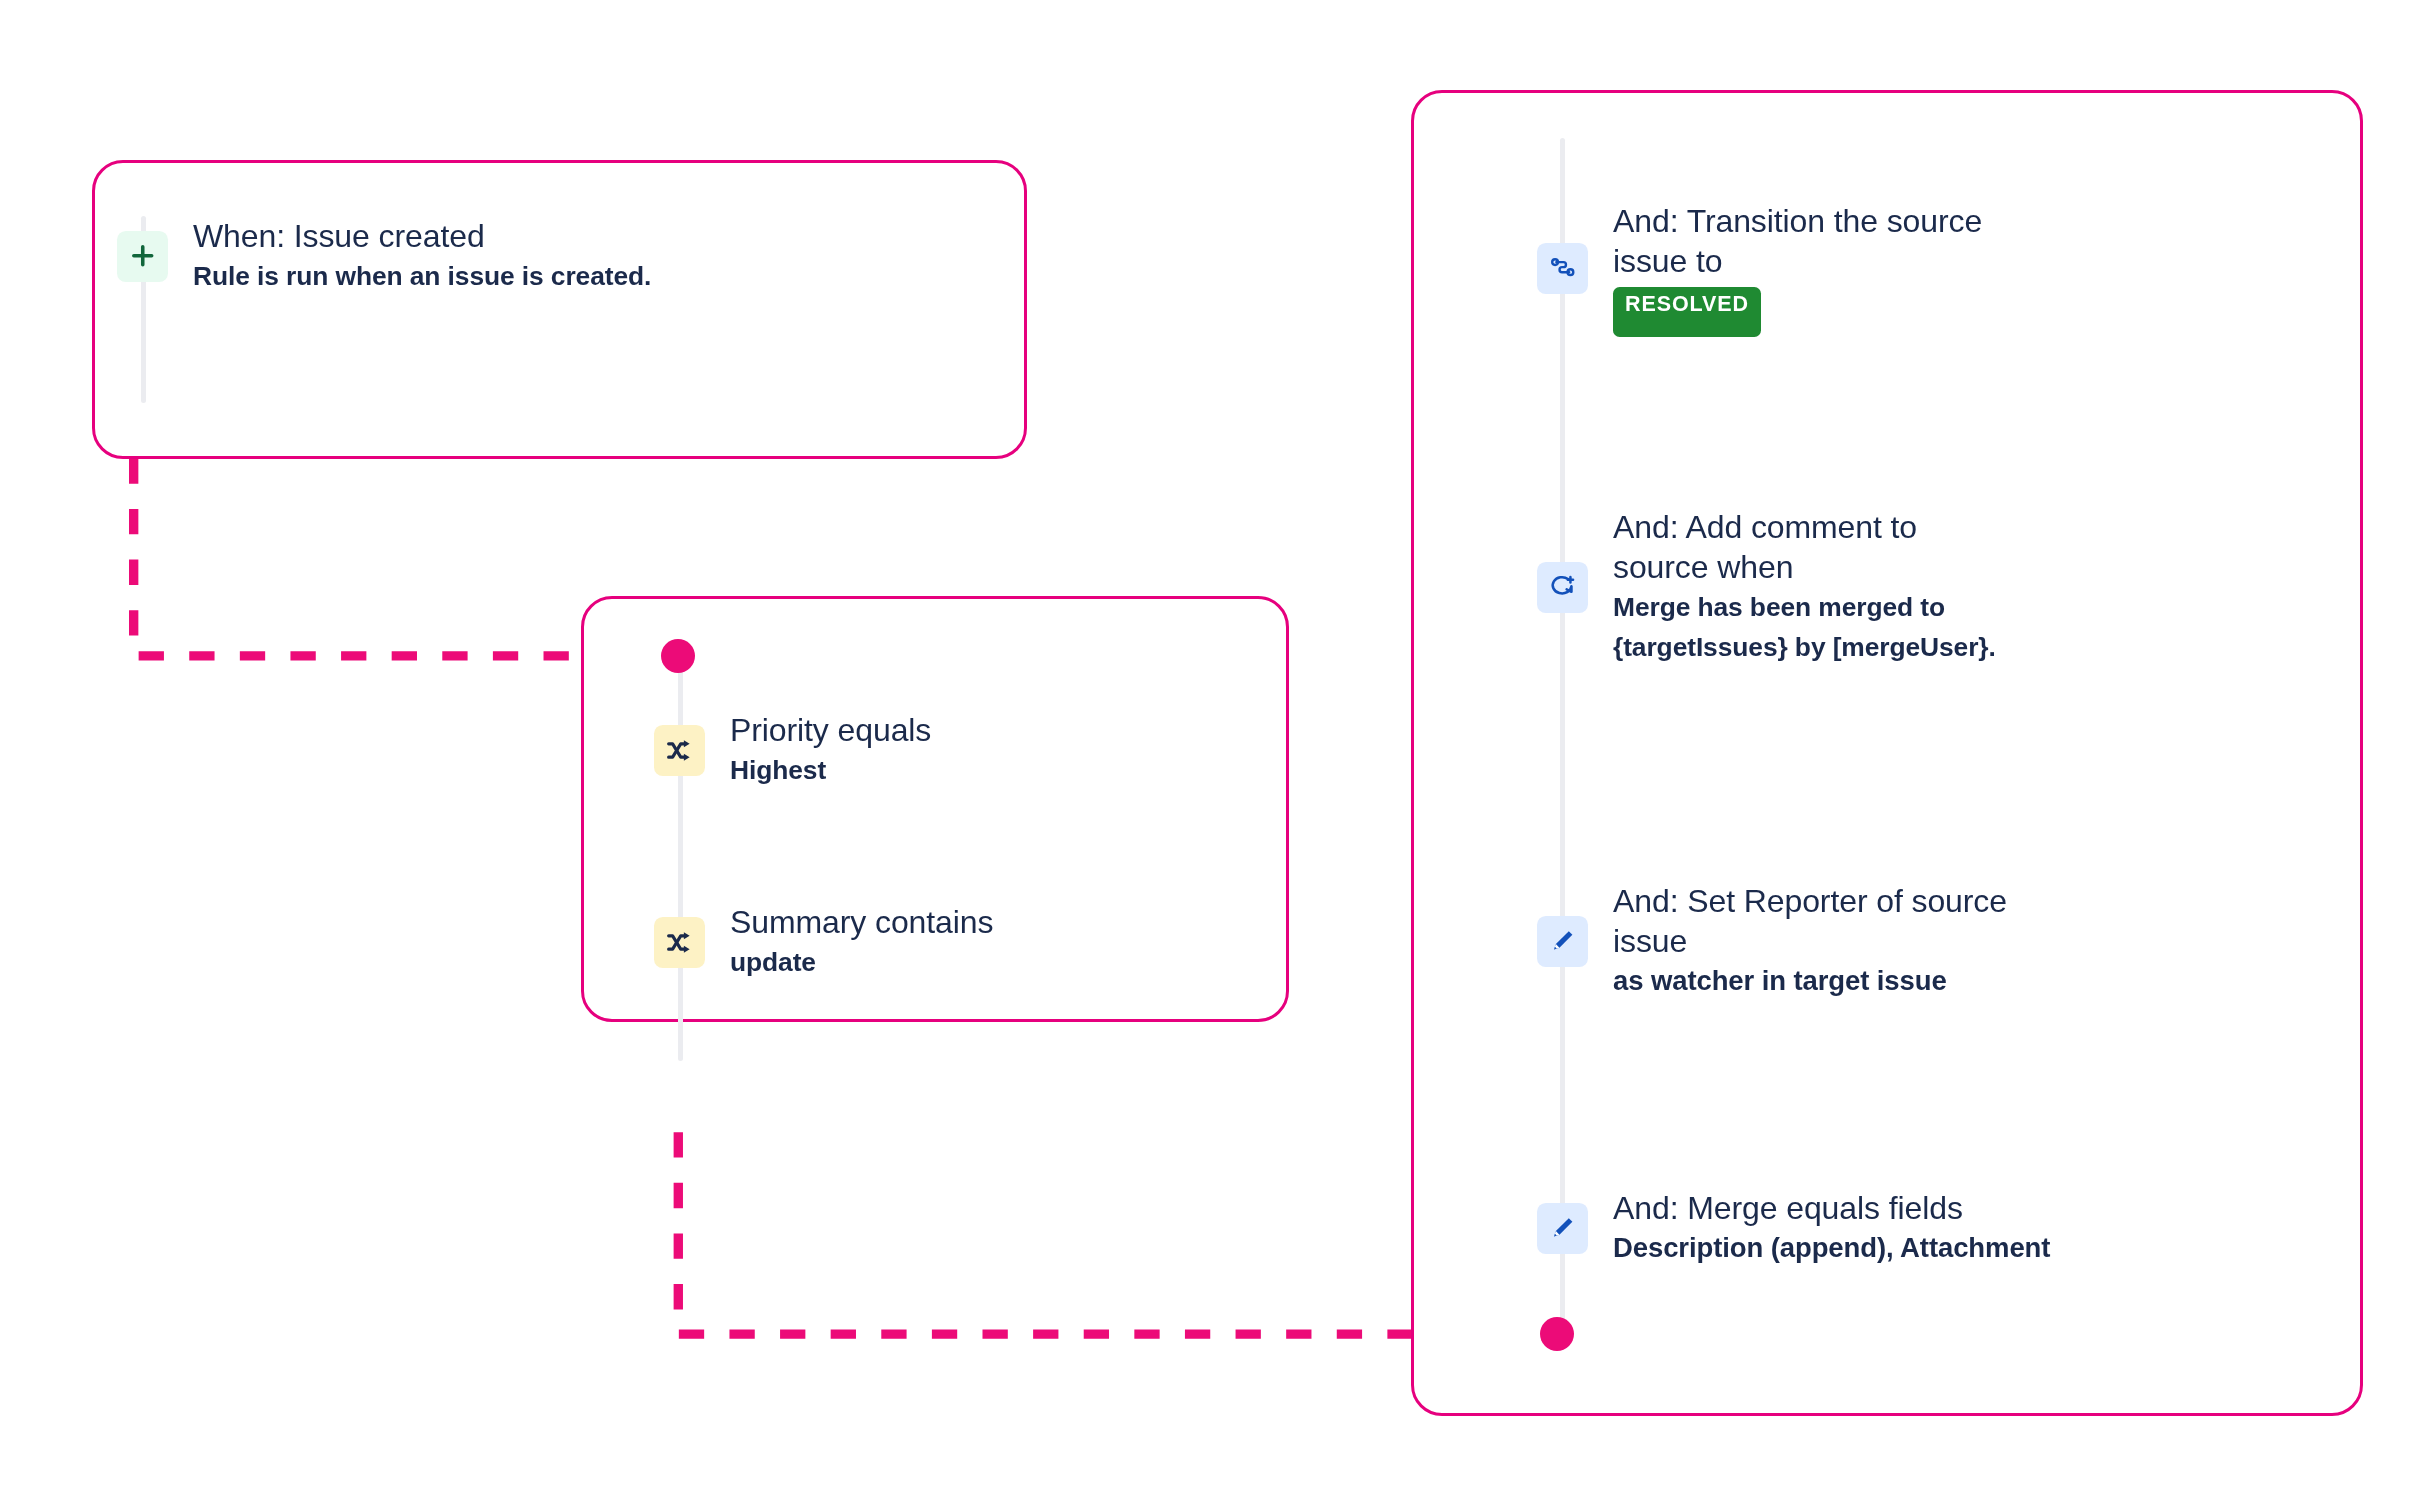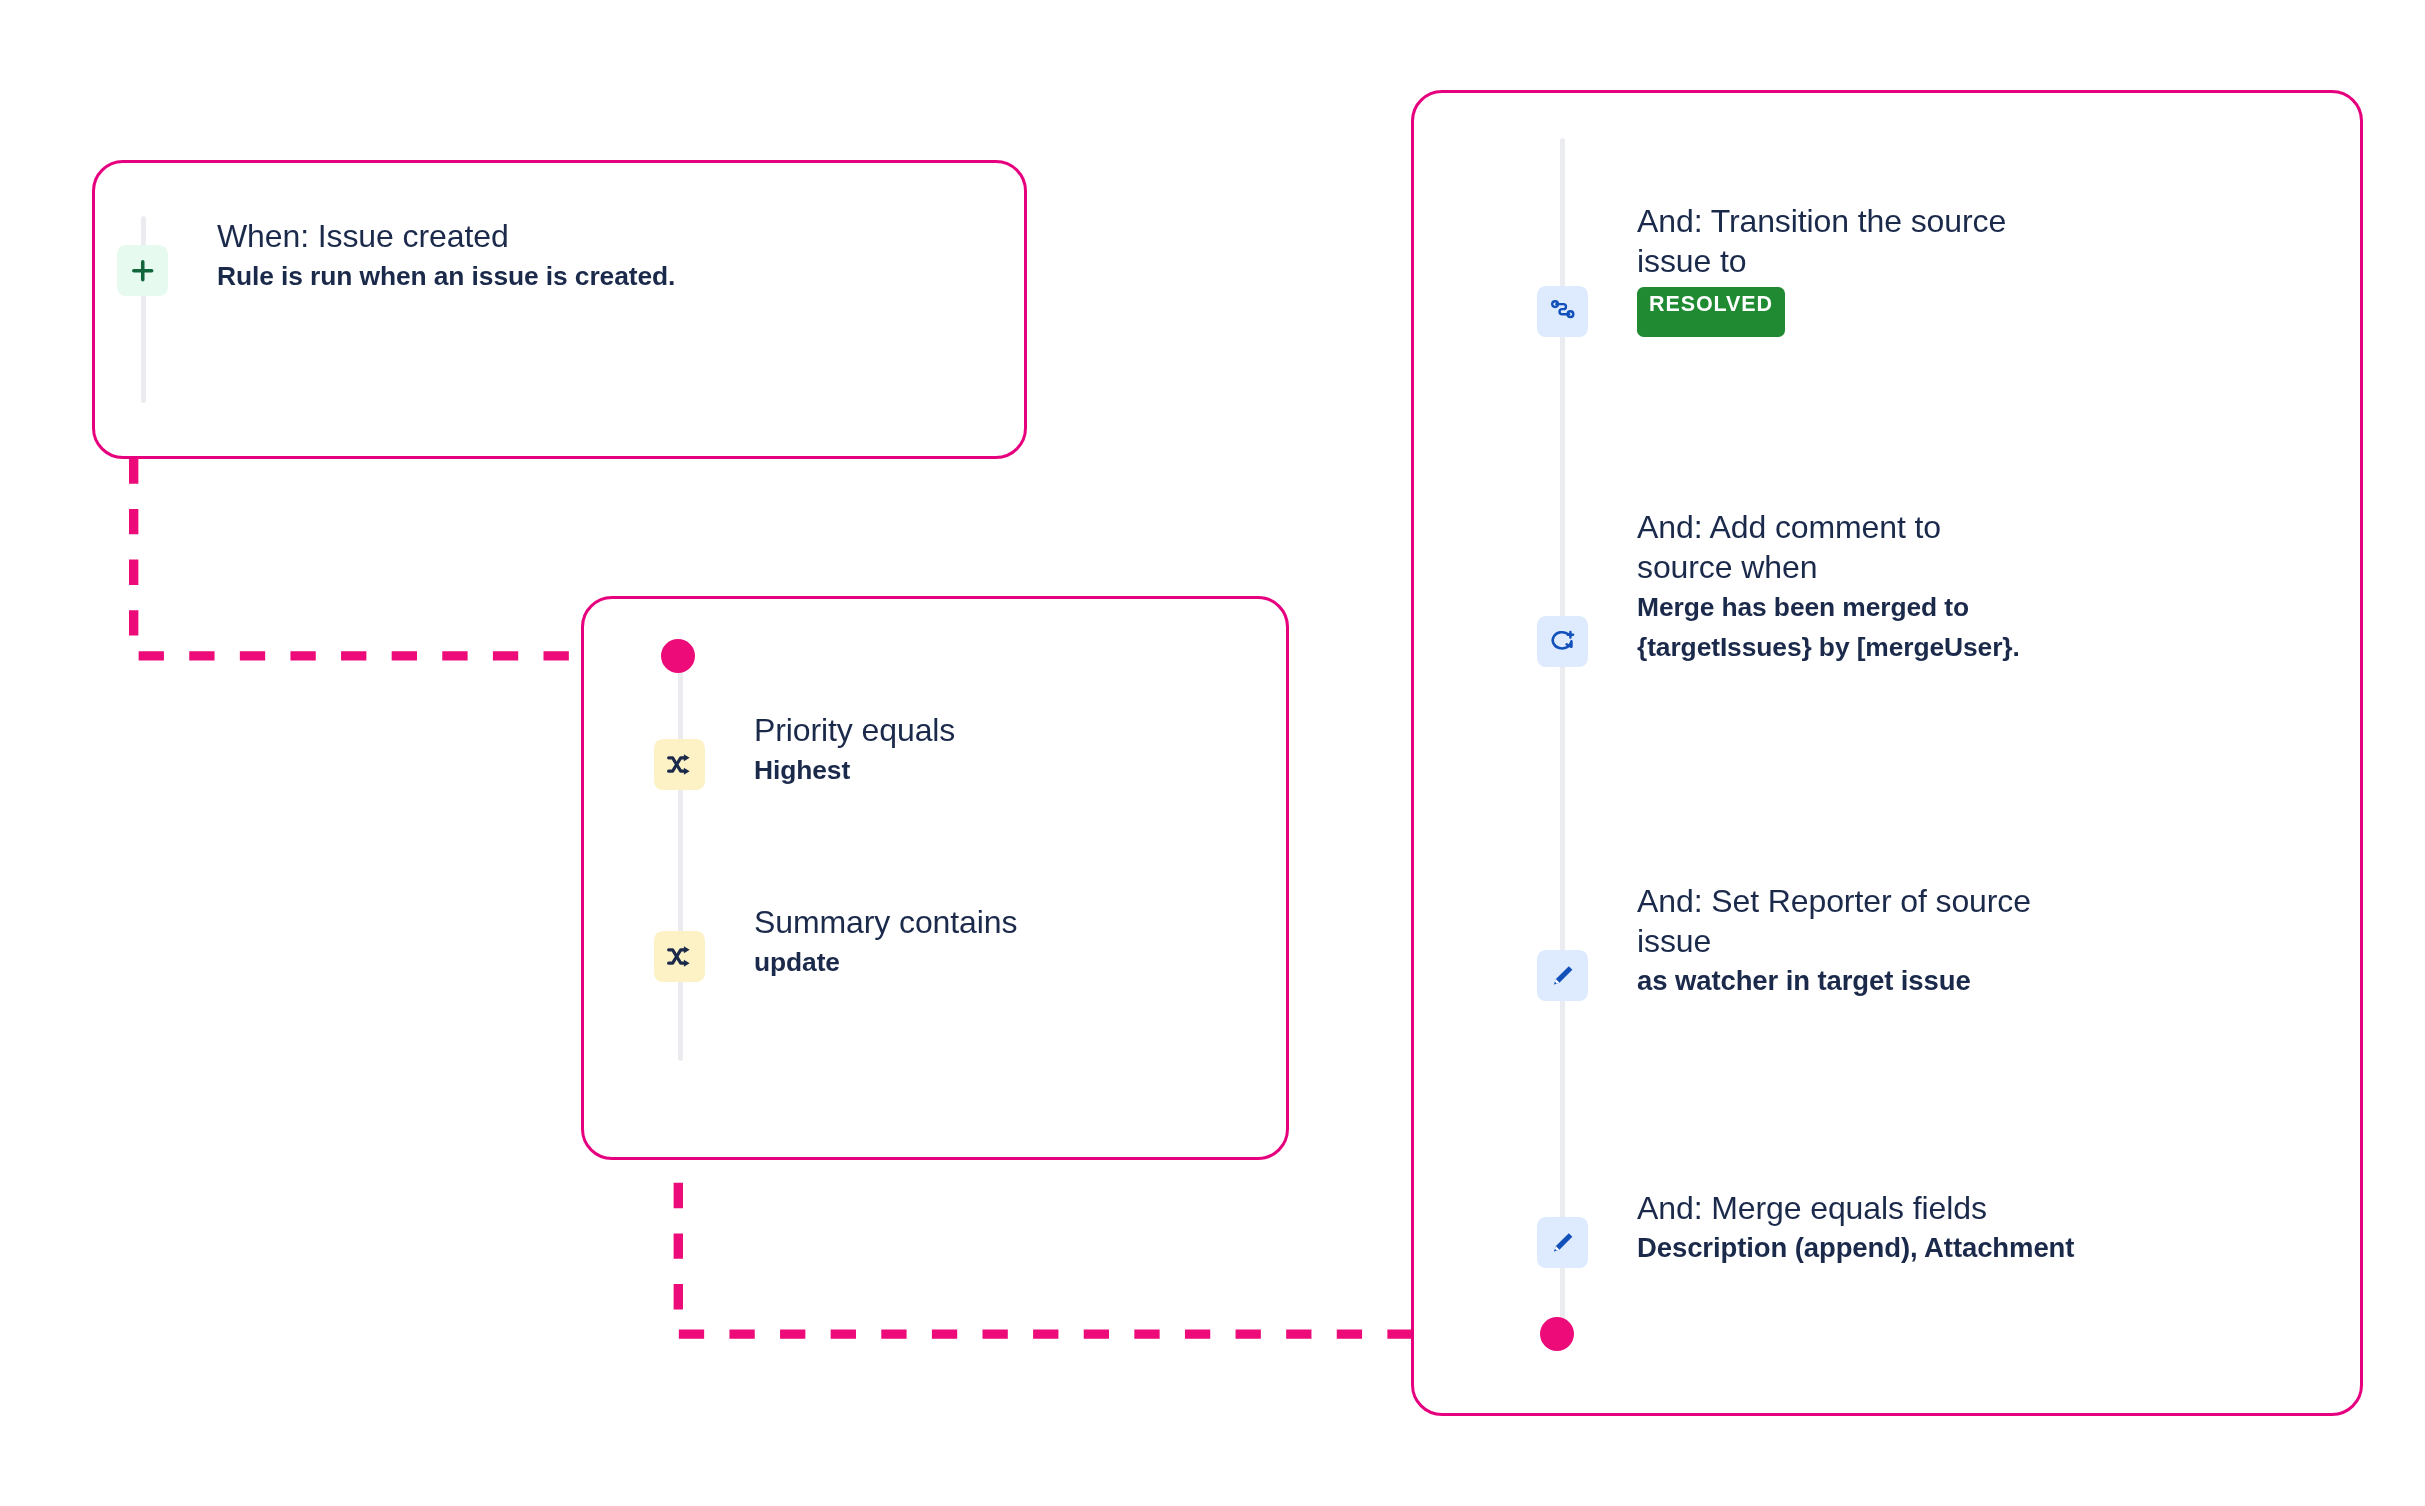--- a/index.html
+++ b/index.html
@@ -15,28 +15,28 @@
 
   
   .card{
     position:absolute;z-index:2;
     background:#ffffff;
     border:3.9px solid #e6007e;
     border-radius:31px;
     box-sizing:border-box;
   }
   #trigger-card{left:92px;top:160px;width:935px;height:299px;}
-  #conditions-card{left:581px;top:596px;width:708px;height:564px;}
+  #conditions-card{left:581px;top:596px;width:708px;height:426px;}
   #actions-card{left:1411px;top:90px;width:952px;height:1326px;}
 
   
   .rail{position:absolute;width:5px;background:#ebecf0;border-radius:2.8px;z-index:1;}
 
   
-  .step{position:absolute;display:flex;align-items:flex-end;z-index:3;gap:24px;}
+  .step{position:absolute;display:flex;align-items:center;z-index:3;}
   .step-icon{
     width:51px;height:51px;border-radius:8.8px;
     display:flex;align-items:center;justify-content:center;
     flex:0 0 51px;box-sizing:border-box;
   }
   .icon-green{background:#e7faf0;}
   .icon-yellow{background:#fdf2c5;}
   .icon-blue{background:#deebff;}
   .step-body{margin-left:25px;}
   .step-title{

